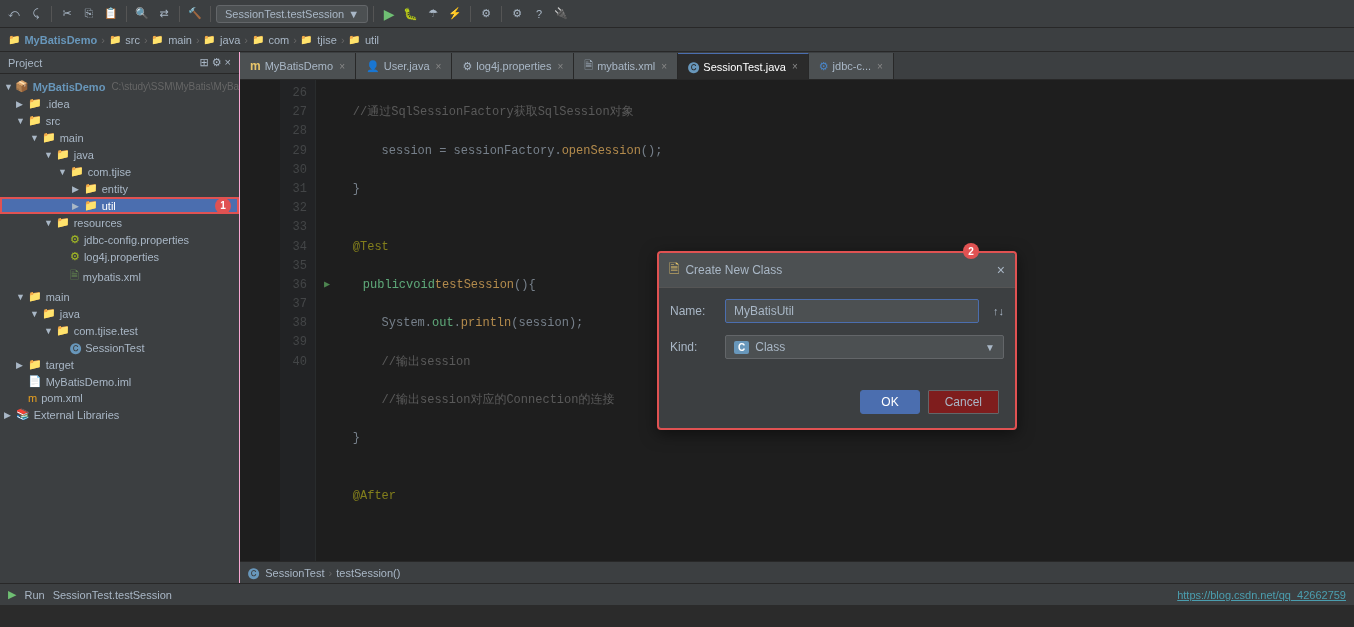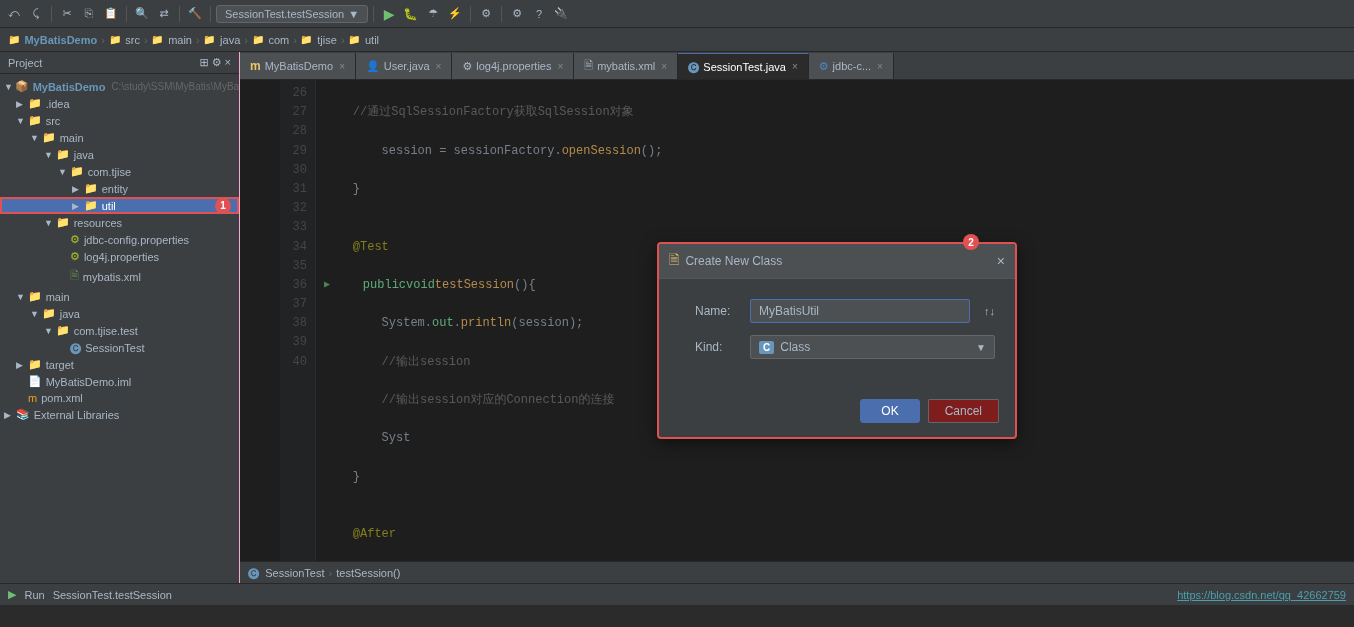--- a/index.html
+++ b/index.html
@@ -217,21 +217,21 @@
       align-items: center;
       justify-content: space-between;
       padding: 6px 10px;
       background: #4c5052;
       border-bottom: 1px solid #555;
       border-radius: 4px 4px 0 0;
     }
     .dialog-title { font-size: 12px; color: #a9b7c6; display: flex; align-items: center; gap: 6px; }
     .dialog-icon { color: #e8c56a; font-size: 13px; }
     .dialog-close { color: #a9b7c6; cursor: pointer; font-size: 14px; background: none; border: none; }
-    .dialog-body { padding: 20px; margin-left: 16px; }
+    .dialog-body { padding: 11px; }
     .dialog-row {
       display: flex;
       align-items: center;
       margin-bottom: 12px;
       gap: 10px;
     }
     .dialog-label { font-size: 12px; color: #a9b7c6; min-width: 45px; }
     .dialog-input {
       flex: 1;
       background: #4c5052;
@@ -541,21 +541,20 @@
         <div class="code-lines">
 <div class="line"><span class="cm">    //通过SqlSessionFactory获取SqlSession对象</span></div>
 <div class="line"><span>        session = sessionFactory.<span class="fn">openSession</span>();</span></div>
 <div class="line"><span>    }</span></div>
 <div class="line"><span></span></div>
 <div class="line"><span class="at">    @Test</span></div>
 <div class="line"><span class="run-indicator">▶</span><span class="kw">    public</span> <span class="kw">void</span> <span class="fn">testSession</span><span>(){</span></div>
 <div class="line"><span>        System.<span class="kw">out</span>.<span class="fn">println</span>(session);</span></div>
 <div class="line"><span class="cm">        //输出session</span></div>
 <div class="line"><span class="cm">        //输出session对应的Connection的连接</span></div>
-<div class="line"><span>        Syst</span></div>
 <div class="line"><span>    }</span></div>
 <div class="line"><span></span></div>
 <div class="line"><span class="at">    @After</span></div>
 
 
         </div>
       </div>
 
       <div class="dialog-overlay">
         <div class="dialog dialog-red-outline" style="min-width:360px; position:relative; margin-left:80px; margin-top:40px;">

